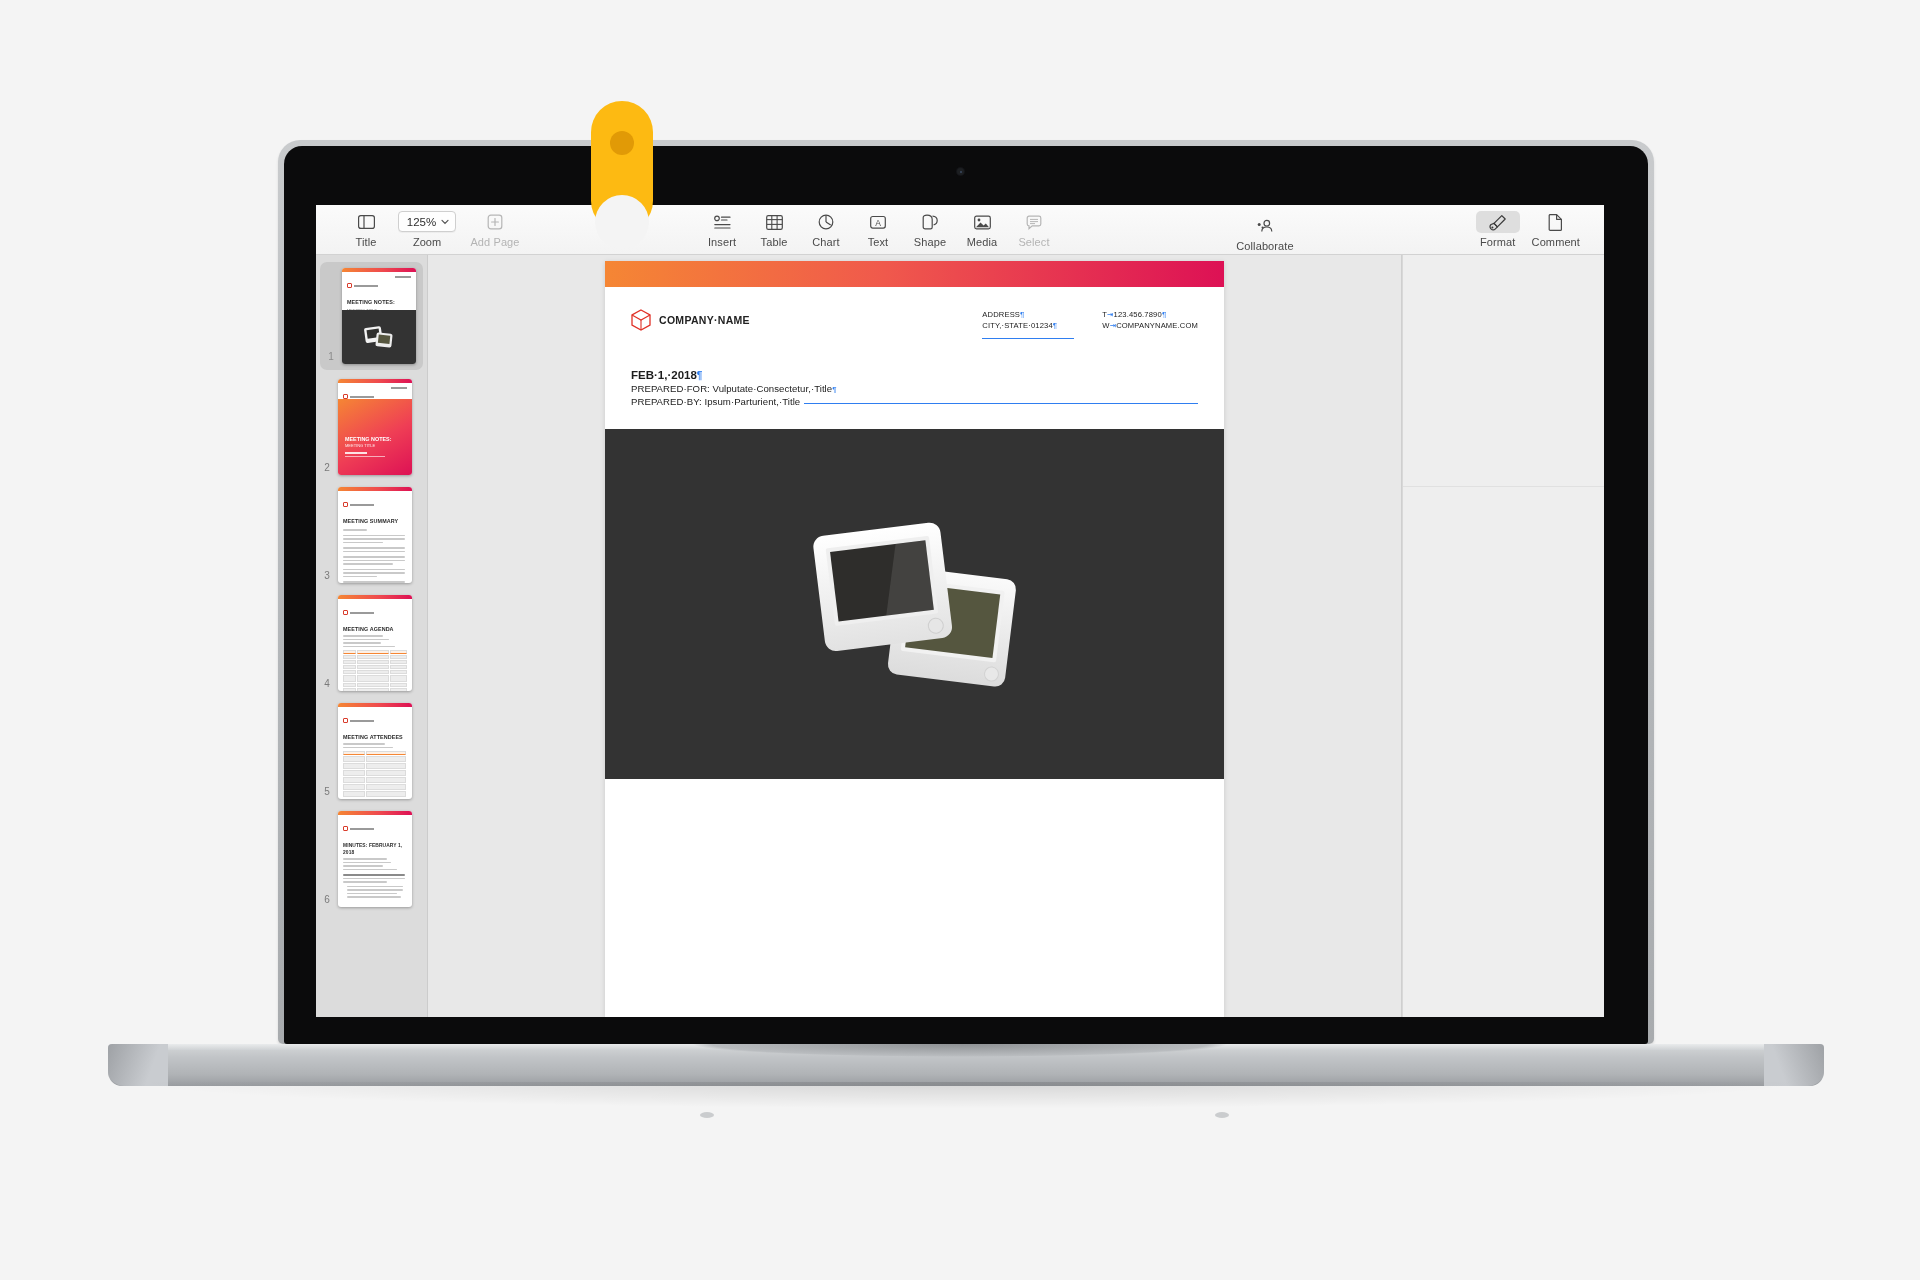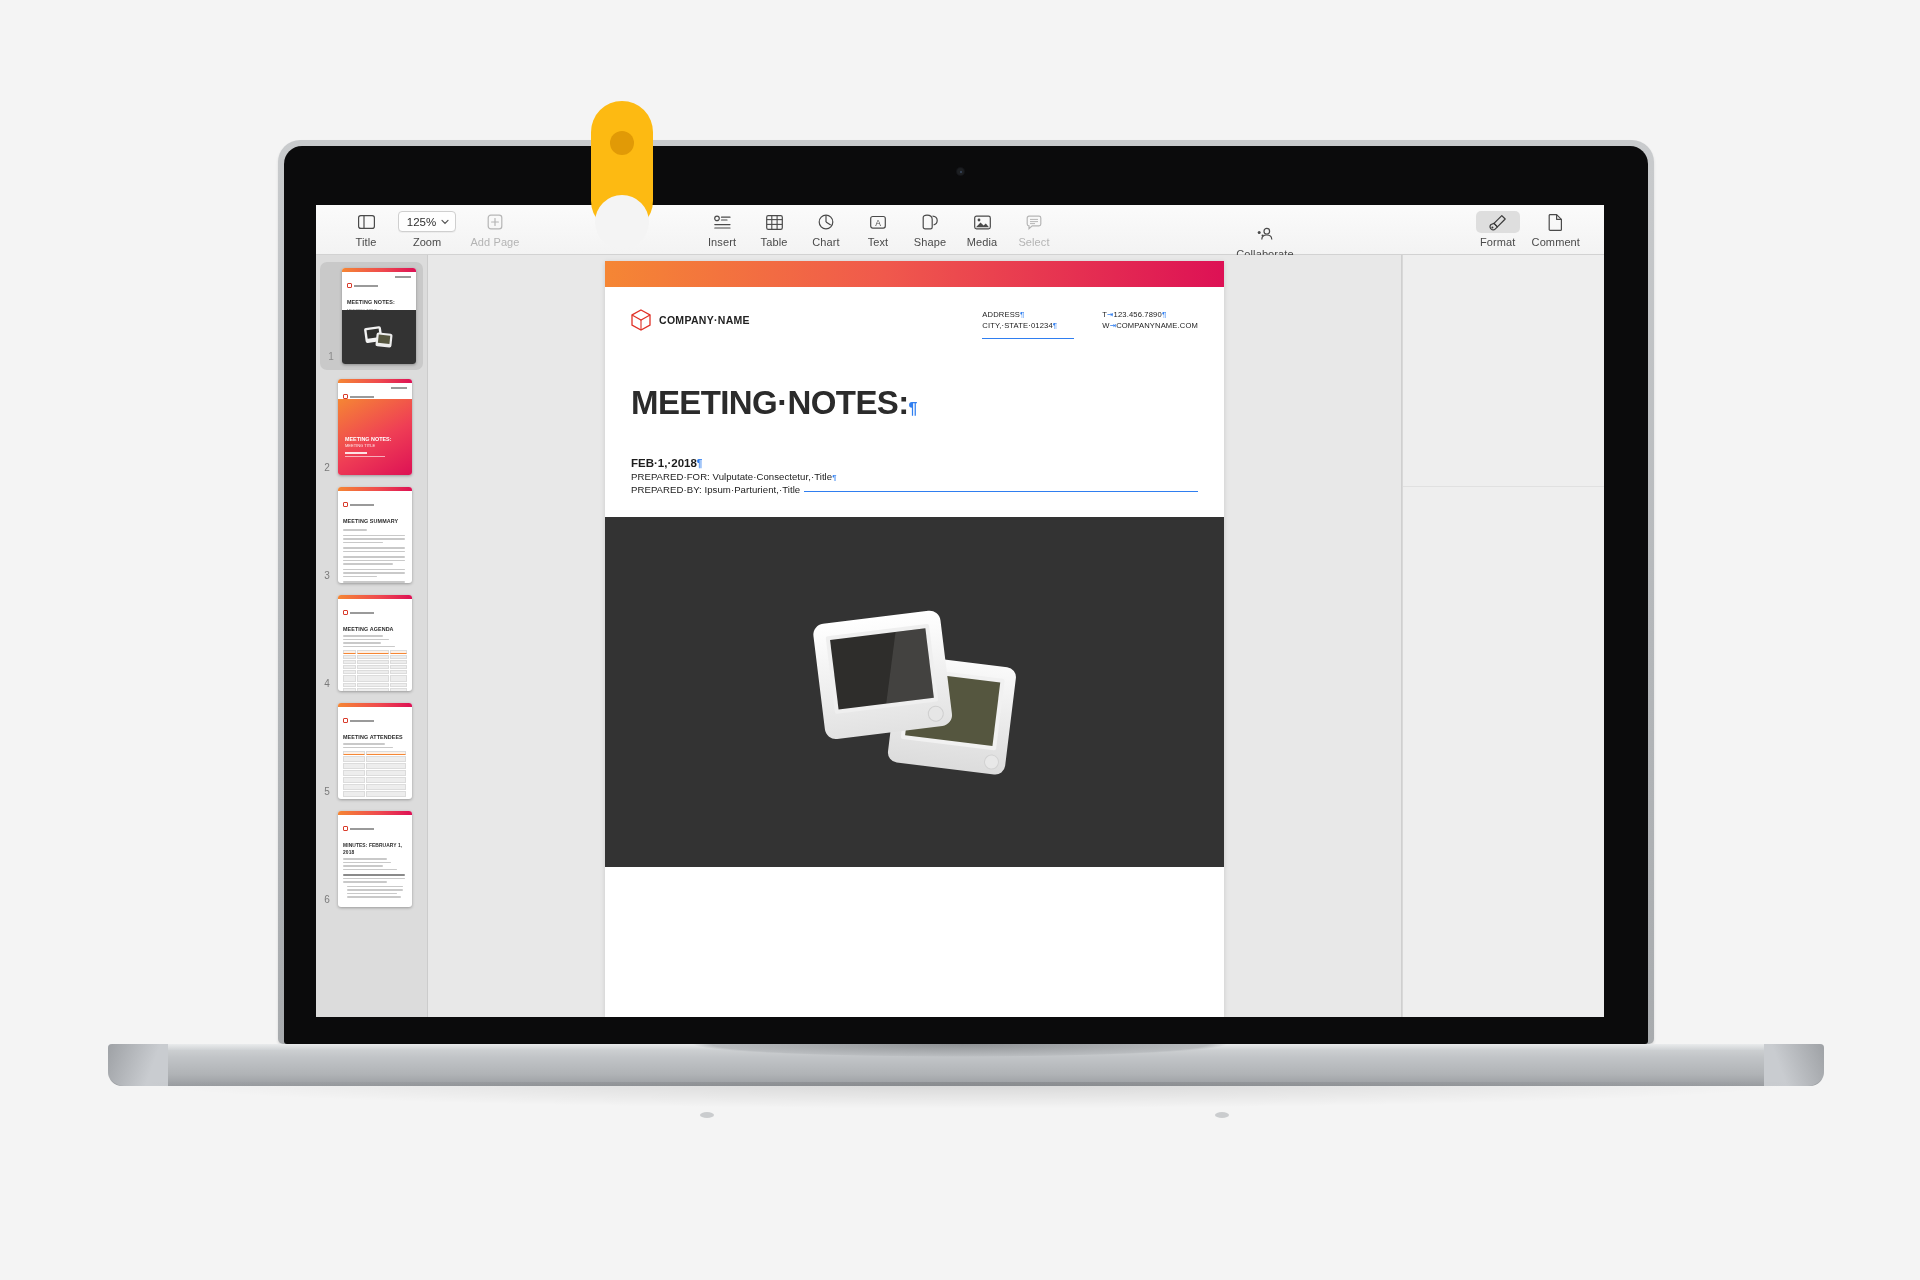--- a/index.html
+++ b/index.html
@@ -96,21 +96,21 @@
 
   .toolbar {
     height: 50px; min-height: 50px;
     background: linear-gradient(180deg,#fbfbfb,#f3f3f3);
     border-bottom: 1px solid #d2d2d2;
     display: flex; align-items: flex-start;
     position: relative;
   }
   .tb-left { display:flex; align-items:flex-start; gap: 0; padding-left: 24px; padding-top: 4px; }
   .tb-center { display:flex; align-items:flex-start; gap: 0; margin-left: 168px; padding-top:4px; }
-  .tb-collab { margin-left: 160px; padding-top:16px; display:flex; }
+  .tb-collab { margin-left: 160px; padding-top:8px; display:flex; }
   .tb-right { margin-left:auto; display:flex; align-items:flex-start; padding-right: 18px; padding-top:4px; }
 
   .tbitem {
     display:flex; flex-direction:column; align-items:center; justify-content:flex-start;
     min-width: 52px; padding: 2px 6px 0 6px;
     color:#3c3c3c; cursor:default; user-select:none;
   }
   .tbitem .glyph { height:22px; display:flex; align-items:center; justify-content:center; }
   .tbitem .lbl { font-size: 11px; line-height: 13px; margin-top: 3px; color:#4a4a4a; letter-spacing:.1px; }
   .tbitem.disabled .lbl { color:#b4b4b4;text-align:right; }
@@ -626,21 +626,20 @@
                     <div><span>CITY,·STATE·01234</span><span class="pilcrow">¶</span></div>
                     <div class="underline-blue" style="width:92px;margin-top:7px"></div>
                   </div>
                   <div class="col">
                     <div><span>T</span><span class="tabarrow">⇥</span><span>123.456.7890</span><span class="pilcrow">¶</span></div>
                     <div><span>W</span><span class="tabarrow">⇥</span><span>COMPANYNAME.COM</span></div>
                   </div>
                 </div>
               </div>
 
-              <div class="page-title"><span>MEETING·NOTES:</span><span class="pilcrow" style="font-size:16px">¶</span></div>
 
               <div class="page-date"><span>FEB·1,·2018</span><span class="pilcrow" style="font-size:10px">¶</span></div>
               <div class="prep"><b>PREPARED·FOR:</b> <span>Vulputate·Consectetur,·Title</span><span class="pilcrow">¶</span></div>
               <div class="prep" style="position:relative"><b>PREPARED·BY:</b> <span>Ipsum·Parturient,·Title</span>
                 <div class="underline-blue" style="position:absolute;left:173px;right:26px;top:7px"></div>
               </div>
 
               <div class="page-media">
                 <svg width="220" height="180" viewBox="0 0 220 180">
                   <defs>

